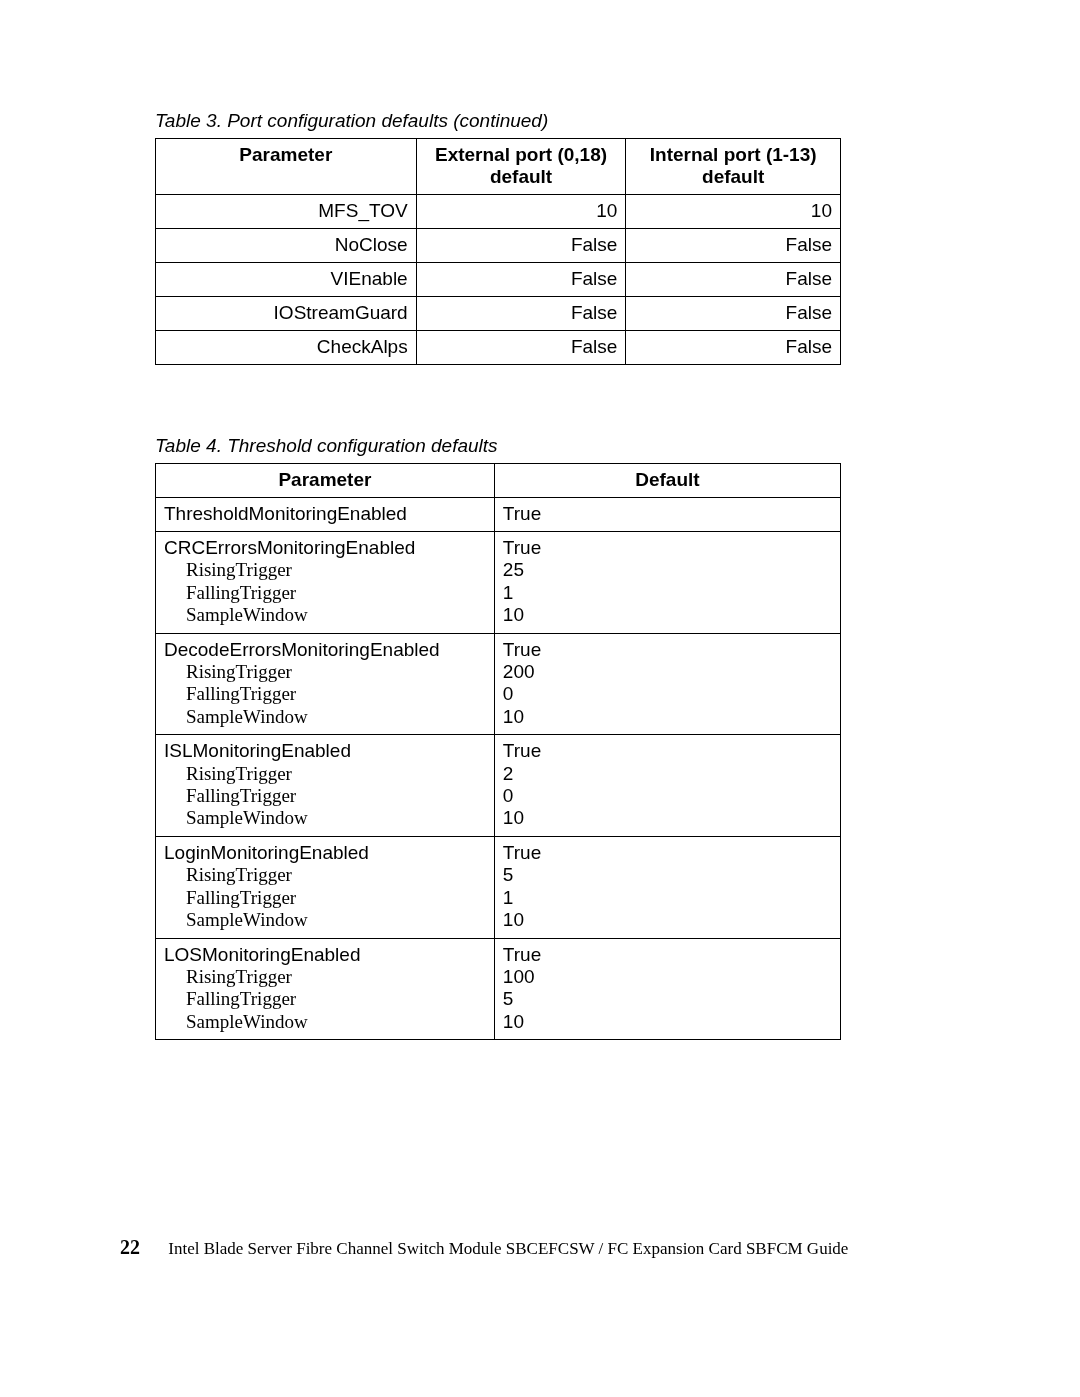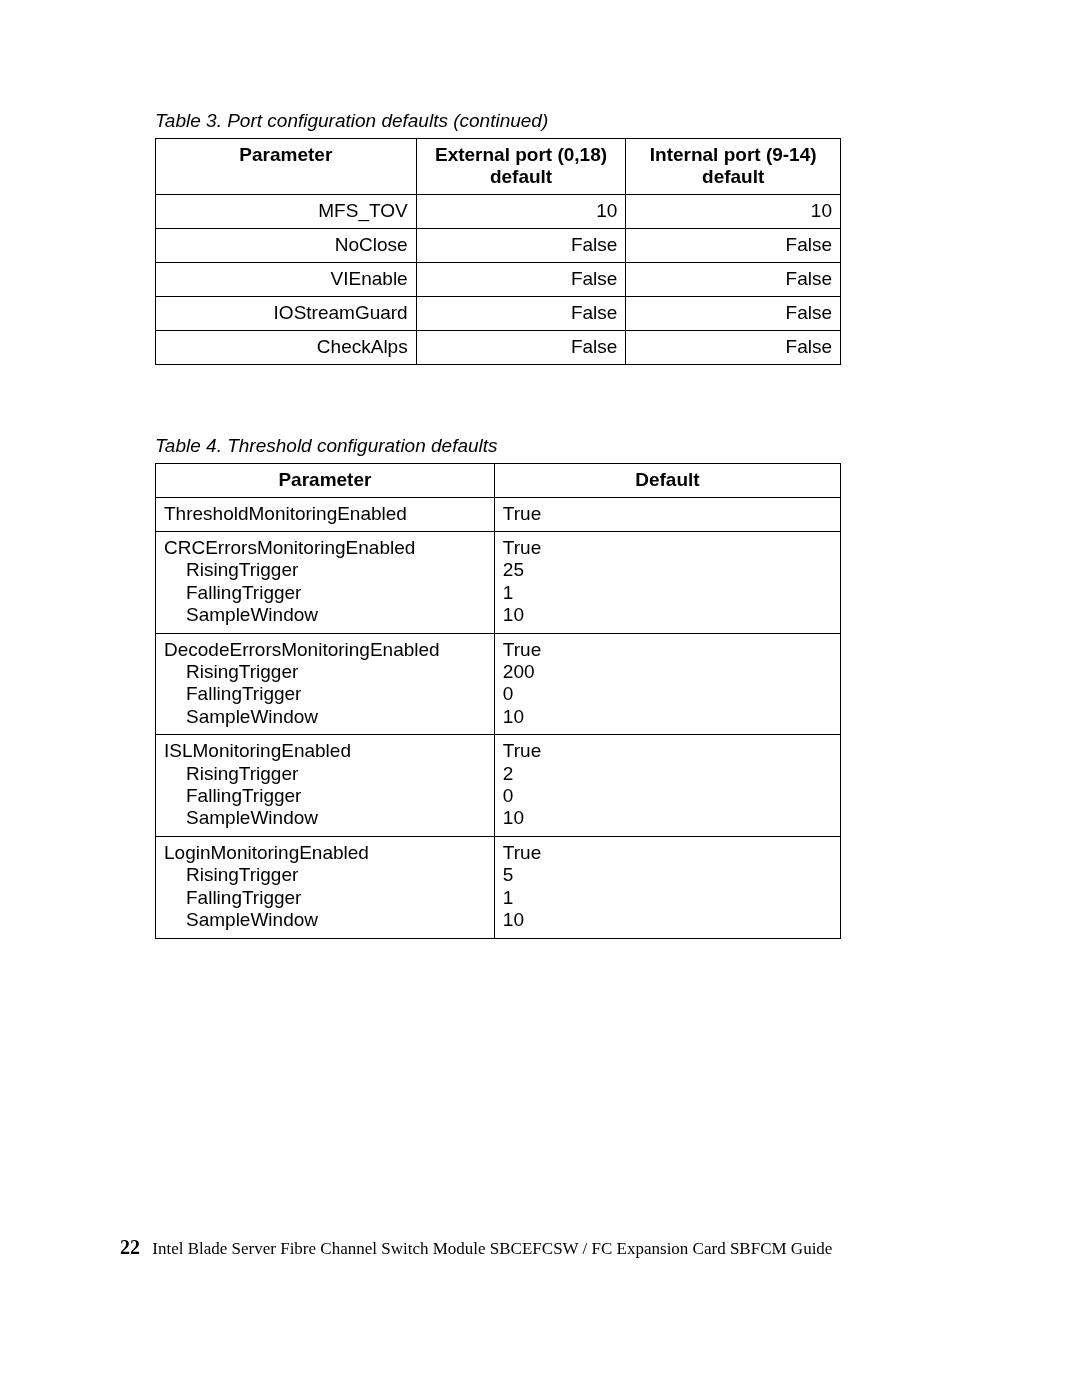--- a/index.html
+++ b/index.html
@@ -54,55 +54,56 @@
   table.t4 th {
     font-weight: bold;
     text-align: center;
   }
   table.t4 col.c1 { width: 339px; }
   table.t4 col.c2 { width: 347px; }
 
   .indent {
     padding-left: 22px;
     display: block;
+    font-family: Liberation Serif, serif;
   }
   .param-block { line-height: 1.18; }
   .val-block   { line-height: 1.18; }
 
   .footer {
     position: absolute;
     left: 120px;
     bottom: 138px;
     font-size: 17px;
     font-family: "Times New Roman", Times, serif;
   }
   .footer .pnum {
     font-weight: bold;
     font-size: 20px;
-    margin-right: 8px;
+    margin-right: 24px;
   }
 </style>
 </head>
 <body>
 
 <div class="page">
 
   <div class="caption">Table 3. Port configuration defaults (continued)</div>
 
   <table class="t3">
     <colgroup>
         <col class="c1">
         <col class="c2">
         <col class="c3">
       </colgroup>
     <thead>
       <tr>
         <th>Parameter</th>
         <th>External port (0,18) default</th>
-        <th>Internal port (9-14) default</th>
+        <th>Internal port (1-13) default</th>
       </tr>
     </thead>
     <tbody>
       <tr>
         <td>MFS_TOV</td>
         <td>10</td>
         <td>10</td>
       </tr>
       <tr>
         <td>NoClose</td>
@@ -219,20 +220,38 @@
           <div class="val-block">
             <span>True</span><br>
             <span>5</span><br>
             <span>1</span><br>
             <span>10</span>
           </div>
         </td>
       </tr>
 
 
+      <tr>
+        <td>
+          <div class="param-block">
+            <span>LOSMonitoringEnabled</span><br>
+            <span class="indent">RisingTrigger</span>
+            <span class="indent">FallingTrigger</span>
+            <span class="indent">SampleWindow</span>
+          </div>
+        </td>
+        <td>
+          <div class="val-block">
+            <span>True</span><br>
+            <span>100</span><br>
+            <span>5</span><br>
+            <span>10</span>
+          </div>
+        </td>
+      </tr>
     </tbody>
   </table>
 
   <div class="footer">
     <span class="pnum">22</span>
     <span>Intel Blade Server Fibre Channel Switch Module SBCEFCSW / FC Expansion Card SBFCM Guide</span>
   </div>
 
 </div>
 

